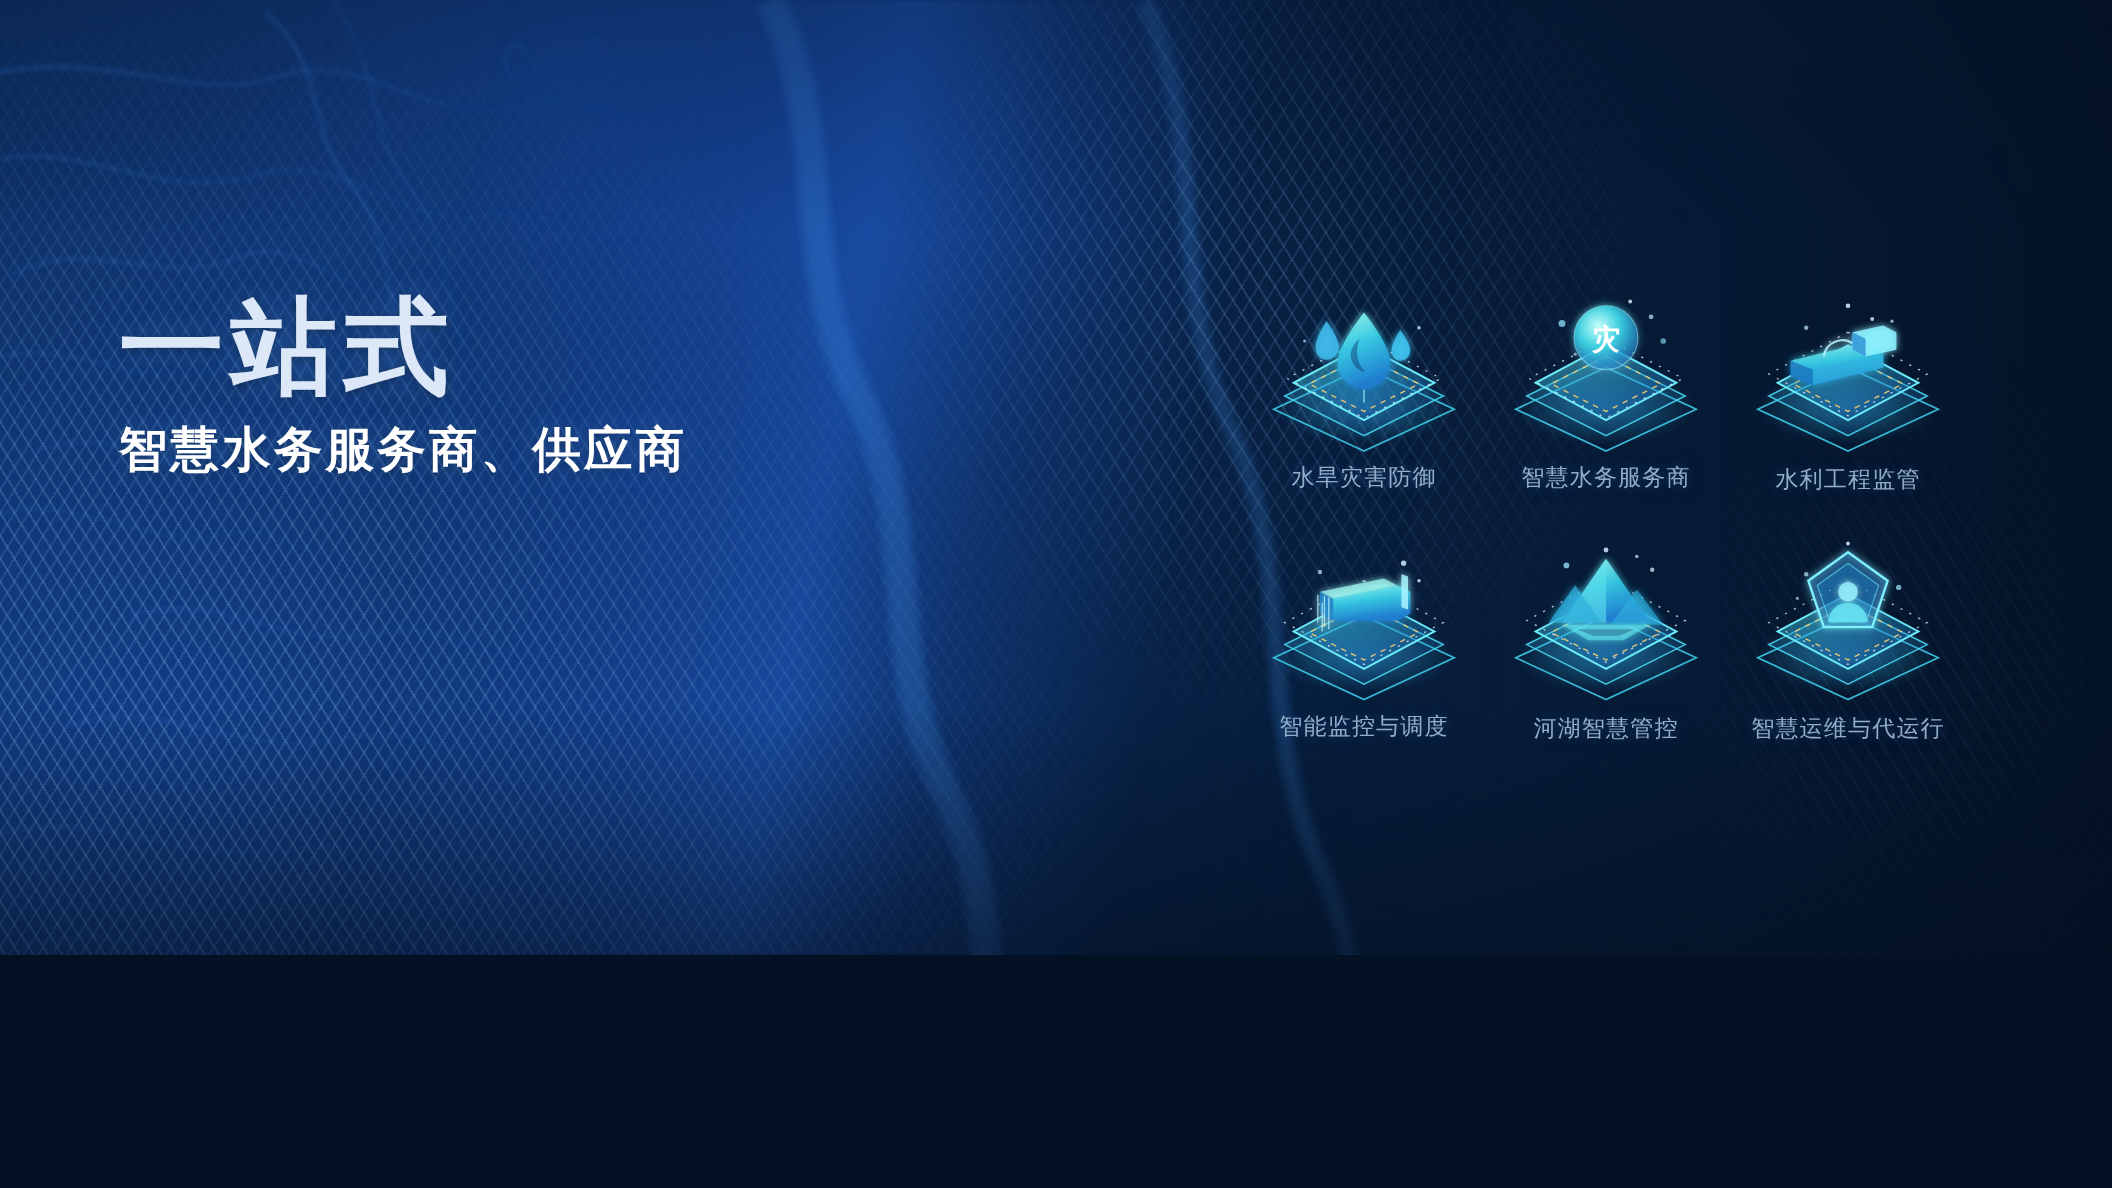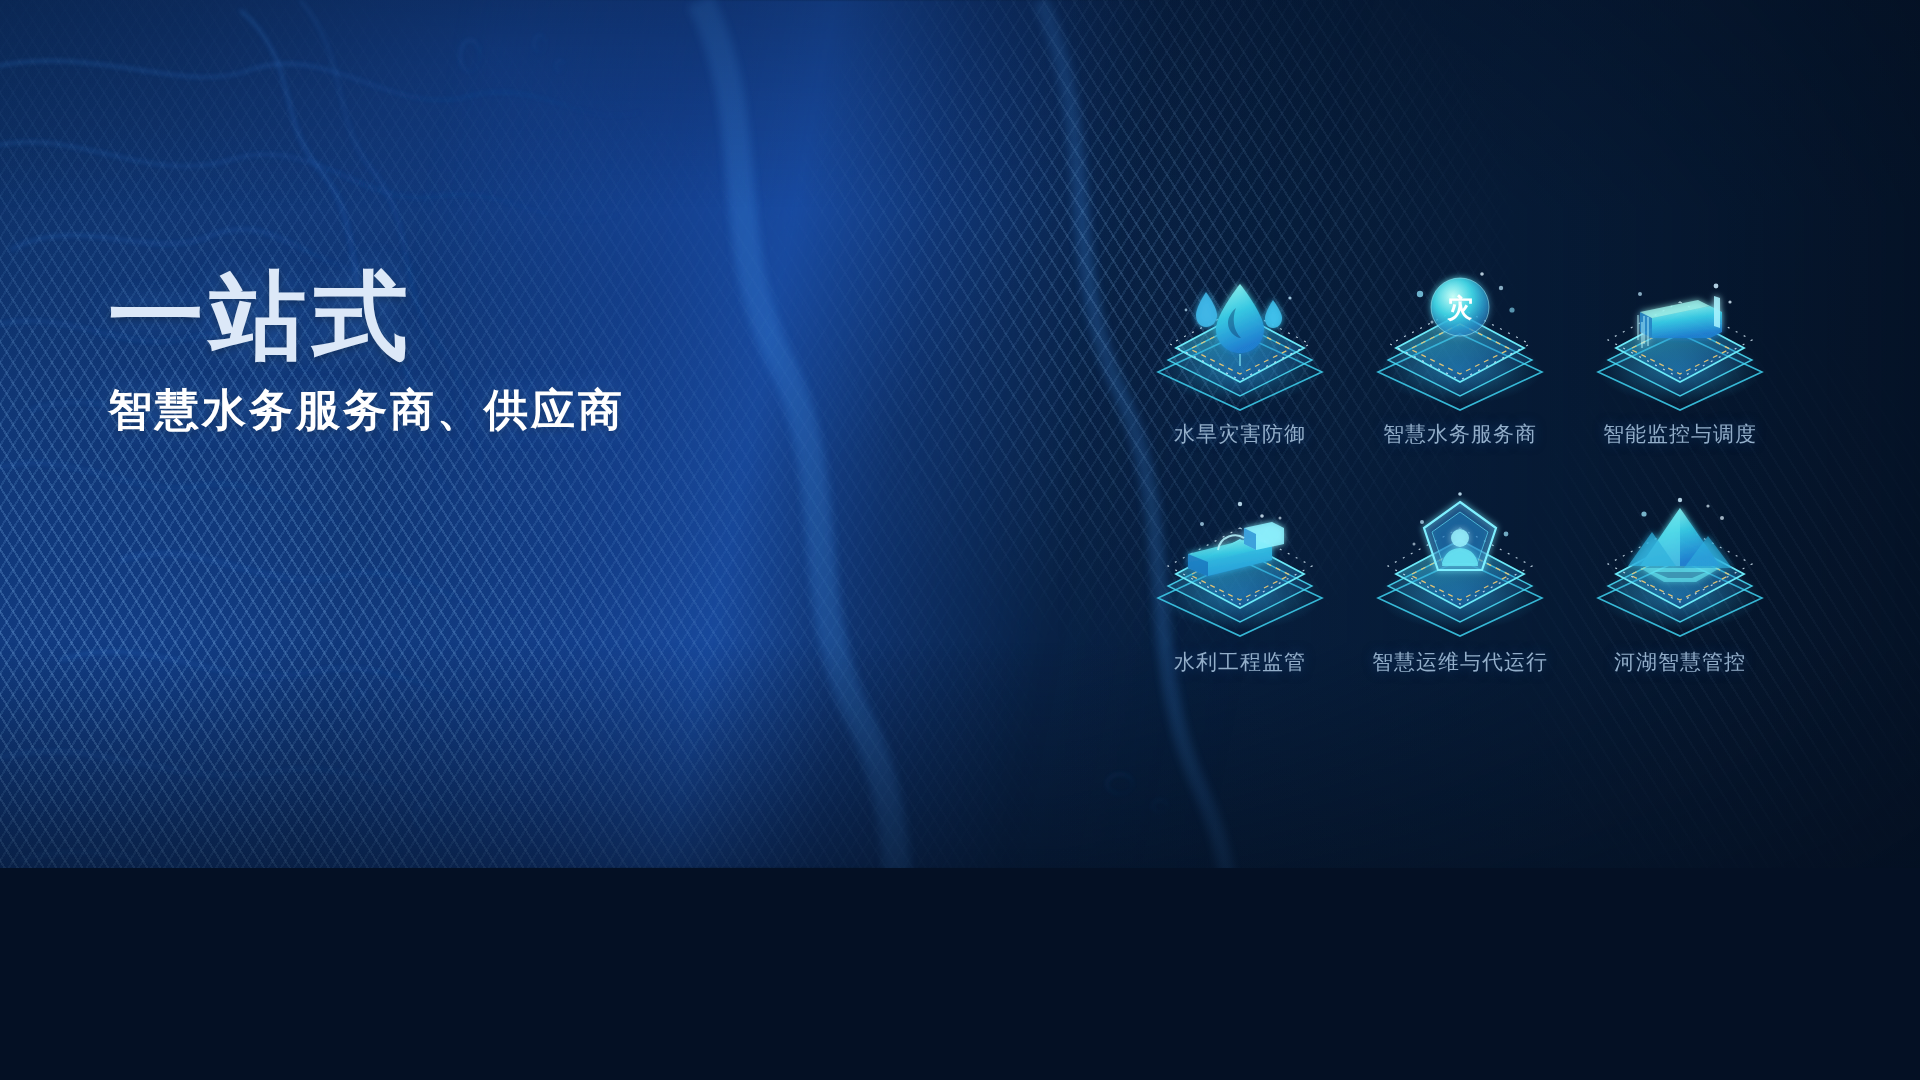--- a/index.html
+++ b/index.html
@@ -325,20 +325,49 @@
           <circle cx="60" cy="32" r="3.2" fill="#8fe6ff" opacity=".75"></circle>
           <circle cx="141" cy="26" r="2.2" fill="#bfeaff" opacity=".7"></circle>
           <circle cx="152" cy="48" r="2.6" fill="#8fe6ff" opacity=".6"></circle>
           <circle cx="122" cy="12" r="1.8" fill="#dff3ff" opacity=".8"></circle>
           <circle cx="72" cy="60" r="1.5" fill="#dff3ff" opacity=".6"></circle>
         </svg>
       </div>
       <div class="cell-label">智慧水务服务商</div>
     </div>
 
+    <div class="grid-cell row2">
+      <div class="icon-art">
+        <svg viewBox="0 0 200 150">
+          <ellipse cx="100" cy="108" rx="82" ry="34" fill="url(#glowG)"></ellipse>
+          <path d="M100,72 L182,110 L100,148 L18,110 Z" fill="none" stroke="#3fd2f0" stroke-width="1.6" opacity=".85"></path>
+          <path d="M100,62 L172,98 L100,134 L28,98 Z" fill="url(#midFace)" stroke="#49d8f2" stroke-width="1.4" opacity=".9"></path>
+          <path d="M100,52 L164,86 L100,120 L36,86 Z" fill="url(#topFace)" stroke="#6ceaf8" stroke-width="1.8"></path>
+          <path d="M100,62 L150,87 L100,112 L50,87 Z" fill="none" stroke="#e8c877" stroke-width="1.3" stroke-dasharray="5 5" opacity=".95"></path>
+          <path d="M100,40 L172,78 L100,116 L28,78 Z" fill="none" stroke="#dff3ff" stroke-width="1.2" stroke-dasharray="2 7" opacity=".8"></path>
+          <g filter="url(#softGlow)">
+
+            <path d="M48,66 L112,50 L132,58 L132,72 L68,88 L48,80 Z" fill="url(#objGrad)" opacity=".9"></path>
+            <path d="M48,66 L68,74 L68,88 L48,80 Z" fill="#1c79c0" opacity=".85"></path>
+            <path d="M68,74 L132,58 L132,72 L68,88 Z" fill="#2fb4e0" opacity=".6"></path>
+
+            <path d="M104,40 L132,34 L144,40 L144,56 L116,62 L104,56 Z" fill="#8df2ff" opacity=".85"></path>
+            <path d="M104,40 L116,46 L116,62 L104,56 Z" fill="#2a90d4" opacity=".8"></path>
+
+            <path d="M78,62 C80,48 96,44 104,50" fill="none" stroke="#b9f7ff" stroke-width="2" opacity=".85"></path>
+          </g>
+          <circle cx="100" cy="16" r="2.2" fill="#cfeeff" opacity=".85"></circle>
+          <circle cx="62" cy="36" r="2" fill="#bfeaff" opacity=".7"></circle>
+          <circle cx="122" cy="28" r="1.8" fill="#dff3ff" opacity=".8"></circle>
+          <circle cx="140" cy="30" r="1.5" fill="#dff3ff" opacity=".65"></circle>
+        </svg>
+      </div>
+      <div class="cell-label">水利工程监管</div>
+    </div>
+
     <div class="grid-cell row1">
       <div class="icon-art">
         <svg viewBox="0 0 200 150">
           <ellipse cx="100" cy="108" rx="82" ry="34" fill="url(#glowG)"></ellipse>
           <path d="M100,72 L182,110 L100,148 L18,110 Z" fill="none" stroke="#3fd2f0" stroke-width="1.6" opacity=".85"></path>
           <path d="M100,62 L172,98 L100,134 L28,98 Z" fill="url(#midFace)" stroke="#49d8f2" stroke-width="1.4" opacity=".9"></path>
           <path d="M100,52 L164,86 L100,120 L36,86 Z" fill="url(#topFace)" stroke="#6ceaf8" stroke-width="1.8"></path>
           <path d="M100,62 L150,87 L100,112 L50,87 Z" fill="none" stroke="#e8c877" stroke-width="1.3" stroke-dasharray="5 5" opacity=".95"></path>
           <path d="M100,40 L172,78 L100,116 L28,78 Z" fill="none" stroke="#dff3ff" stroke-width="1.2" stroke-dasharray="2 7" opacity=".8"></path>
           <g filter="url(#softGlow)">
@@ -365,39 +394,39 @@
     </div>
 
     <div class="grid-cell row2">
       <div class="icon-art">
         <svg viewBox="0 0 200 150">
           <ellipse cx="100" cy="108" rx="82" ry="34" fill="url(#glowG)"></ellipse>
           <path d="M100,72 L182,110 L100,148 L18,110 Z" fill="none" stroke="#3fd2f0" stroke-width="1.6" opacity=".85"></path>
           <path d="M100,62 L172,98 L100,134 L28,98 Z" fill="url(#midFace)" stroke="#49d8f2" stroke-width="1.4" opacity=".9"></path>
           <path d="M100,52 L164,86 L100,120 L36,86 Z" fill="url(#topFace)" stroke="#6ceaf8" stroke-width="1.8"></path>
           <path d="M100,62 L150,87 L100,112 L50,87 Z" fill="none" stroke="#e8c877" stroke-width="1.3" stroke-dasharray="5 5" opacity=".95"></path>
-          <path d="M100,40 L172,78 L100,116 L28,78 Z" fill="none" stroke="#dff3ff" stroke-width="1.2" stroke-dasharray="2 7" opacity=".8"></path>
-          <g filter="url(#softGlow)">
-
-            <path d="M48,66 L112,50 L132,58 L132,72 L68,88 L48,80 Z" fill="url(#objGrad)" opacity=".9"></path>
-            <path d="M48,66 L68,74 L68,88 L48,80 Z" fill="#1c79c0" opacity=".85"></path>
-            <path d="M68,74 L132,58 L132,72 L68,88 Z" fill="#2fb4e0" opacity=".6"></path>
-
-            <path d="M104,40 L132,34 L144,40 L144,56 L116,62 L104,56 Z" fill="#8df2ff" opacity=".85"></path>
-            <path d="M104,40 L116,46 L116,62 L104,56 Z" fill="#2a90d4" opacity=".8"></path>
-
-            <path d="M78,62 C80,48 96,44 104,50" fill="none" stroke="#b9f7ff" stroke-width="2" opacity=".85"></path>
-          </g>
-          <circle cx="100" cy="16" r="2.2" fill="#cfeeff" opacity=".85"></circle>
-          <circle cx="62" cy="36" r="2" fill="#bfeaff" opacity=".7"></circle>
-          <circle cx="122" cy="28" r="1.8" fill="#dff3ff" opacity=".8"></circle>
-          <circle cx="140" cy="30" r="1.5" fill="#dff3ff" opacity=".65"></circle>
-        </svg>
-      </div>
-      <div class="cell-label">水利工程监管</div>
+          <path d="M100,38 L172,76 L100,114 L28,76 Z" fill="none" stroke="#dff3ff" stroke-width="1.2" stroke-dasharray="2 7" opacity=".8"></path>
+          <g filter="url(#softGlow)">
+
+            <path d="M100,20 L140,78 L60,78 Z" fill="url(#objGrad)" opacity=".9"></path>
+            <path d="M100,20 L100,78 L60,78 Z" fill="#63e6ef" opacity=".55"></path>
+
+            <path d="M72,44 L96,78 L48,78 Z" fill="#2fb0dd" opacity=".7"></path>
+            <path d="M128,48 L152,80 L104,80 Z" fill="#2fb0dd" opacity=".6"></path>
+
+            <path d="M60,80 L140,80 L116,94 L84,94 Z" fill="#67ecf6" opacity=".55"></path>
+            <path d="M74,84 L126,84 L112,90 L88,90 Z" fill="#0d3a6e" opacity=".35"></path>
+          </g>
+          <circle cx="100" cy="12" r="2.2" fill="#cfeeff" opacity=".85"></circle>
+          <circle cx="64" cy="26" r="2.6" fill="#9fe8ff" opacity=".75"></circle>
+          <circle cx="142" cy="30" r="2" fill="#dff3ff" opacity=".7"></circle>
+          <circle cx="128" cy="18" r="1.6" fill="#dff3ff" opacity=".7"></circle>
+        </svg>
+      </div>
+      <div class="cell-label">河湖智慧管控</div>
     </div>
 
     <div class="grid-cell row2">
       <div class="icon-art">
         <svg viewBox="0 0 200 150">
           <ellipse cx="100" cy="108" rx="82" ry="34" fill="url(#glowG)"></ellipse>
           <path d="M100,72 L182,110 L100,148 L18,110 Z" fill="none" stroke="#3fd2f0" stroke-width="1.6" opacity=".85"></path>
           <path d="M100,62 L172,98 L100,134 L28,98 Z" fill="url(#midFace)" stroke="#49d8f2" stroke-width="1.4" opacity=".9"></path>
           <path d="M100,52 L164,86 L100,120 L36,86 Z" fill="url(#topFace)" stroke="#6ceaf8" stroke-width="1.8"></path>
           <path d="M100,62 L150,87 L100,112 L50,87 Z" fill="none" stroke="#e8c877" stroke-width="1.3" stroke-dasharray="5 5" opacity=".95"></path>
@@ -412,43 +441,14 @@
           </g>
           <circle cx="100" cy="6" r="1.8" fill="#cfeeff" opacity=".85"></circle>
           <circle cx="62" cy="34" r="2" fill="#bfeaff" opacity=".7"></circle>
           <circle cx="146" cy="46" r="2.4" fill="#9fe8ff" opacity=".7"></circle>
           <circle cx="54" cy="56" r="1.5" fill="#dff3ff" opacity=".6"></circle>
         </svg>
       </div>
       <div class="cell-label">智慧运维与代运行</div>
     </div>
 
-    <div class="grid-cell row2">
-      <div class="icon-art">
-        <svg viewBox="0 0 200 150">
-          <ellipse cx="100" cy="108" rx="82" ry="34" fill="url(#glowG)"></ellipse>
-          <path d="M100,72 L182,110 L100,148 L18,110 Z" fill="none" stroke="#3fd2f0" stroke-width="1.6" opacity=".85"></path>
-          <path d="M100,62 L172,98 L100,134 L28,98 Z" fill="url(#midFace)" stroke="#49d8f2" stroke-width="1.4" opacity=".9"></path>
-          <path d="M100,52 L164,86 L100,120 L36,86 Z" fill="url(#topFace)" stroke="#6ceaf8" stroke-width="1.8"></path>
-          <path d="M100,62 L150,87 L100,112 L50,87 Z" fill="none" stroke="#e8c877" stroke-width="1.3" stroke-dasharray="5 5" opacity=".95"></path>
-          <path d="M100,38 L172,76 L100,114 L28,76 Z" fill="none" stroke="#dff3ff" stroke-width="1.2" stroke-dasharray="2 7" opacity=".8"></path>
-          <g filter="url(#softGlow)">
-
-            <path d="M100,20 L140,78 L60,78 Z" fill="url(#objGrad)" opacity=".9"></path>
-            <path d="M100,20 L100,78 L60,78 Z" fill="#63e6ef" opacity=".55"></path>
-
-            <path d="M72,44 L96,78 L48,78 Z" fill="#2fb0dd" opacity=".7"></path>
-            <path d="M128,48 L152,80 L104,80 Z" fill="#2fb0dd" opacity=".6"></path>
-
-            <path d="M60,80 L140,80 L116,94 L84,94 Z" fill="#67ecf6" opacity=".55"></path>
-            <path d="M74,84 L126,84 L112,90 L88,90 Z" fill="#0d3a6e" opacity=".35"></path>
-          </g>
-          <circle cx="100" cy="12" r="2.2" fill="#cfeeff" opacity=".85"></circle>
-          <circle cx="64" cy="26" r="2.6" fill="#9fe8ff" opacity=".75"></circle>
-          <circle cx="142" cy="30" r="2" fill="#dff3ff" opacity=".7"></circle>
-          <circle cx="128" cy="18" r="1.6" fill="#dff3ff" opacity=".7"></circle>
-        </svg>
-      </div>
-      <div class="cell-label">河湖智慧管控</div>
-    </div>
-
   </div>
 </div>
 
 </body></html>

